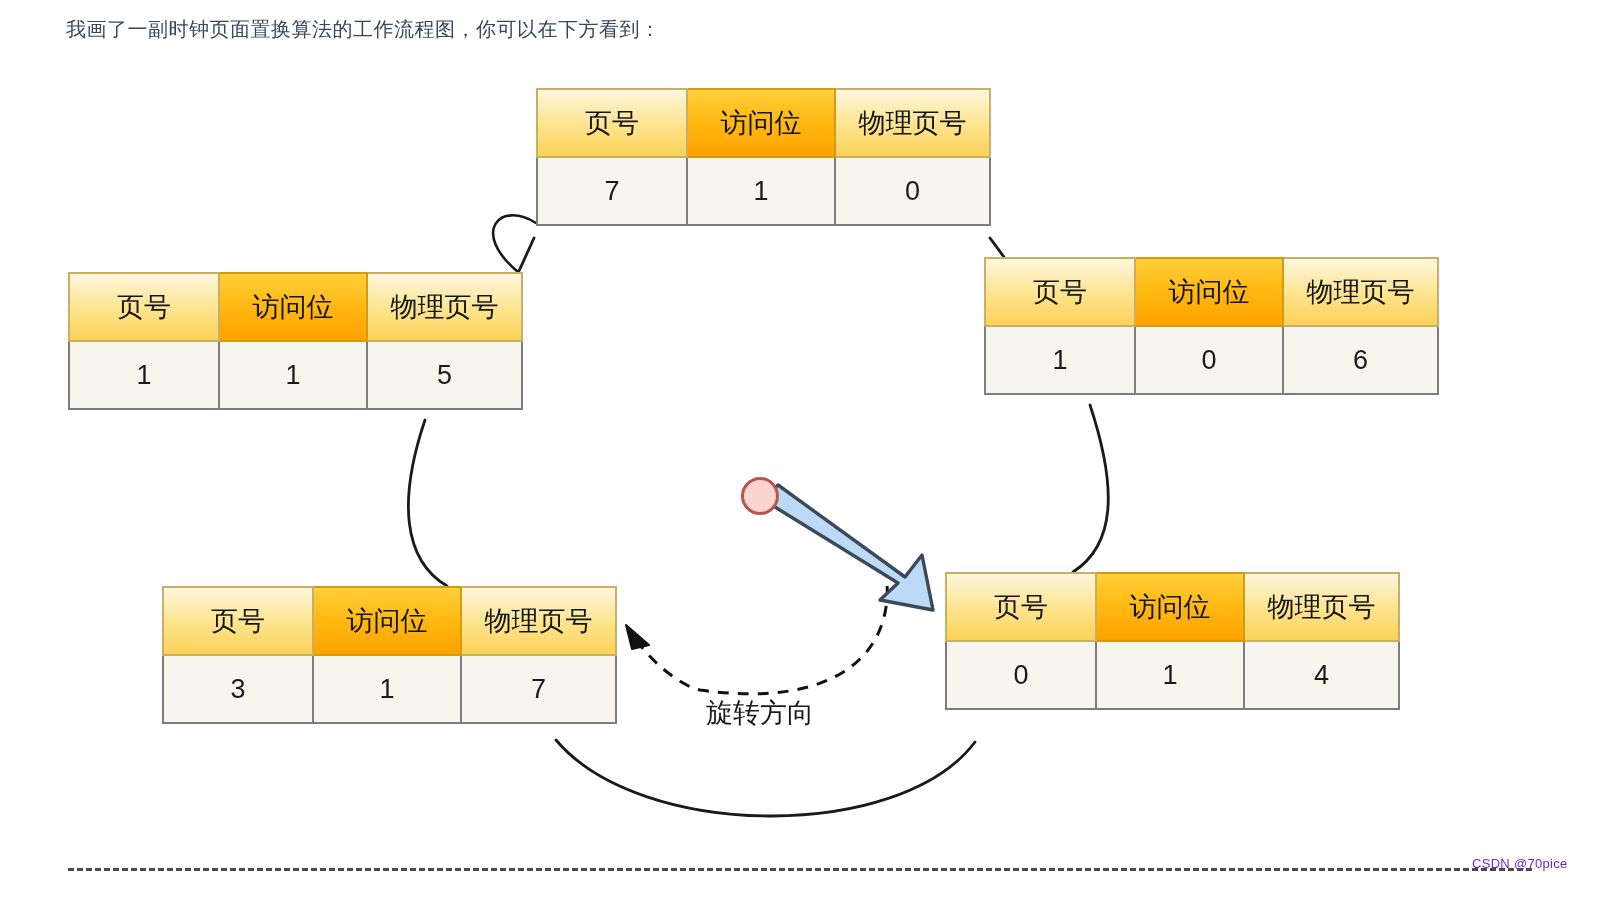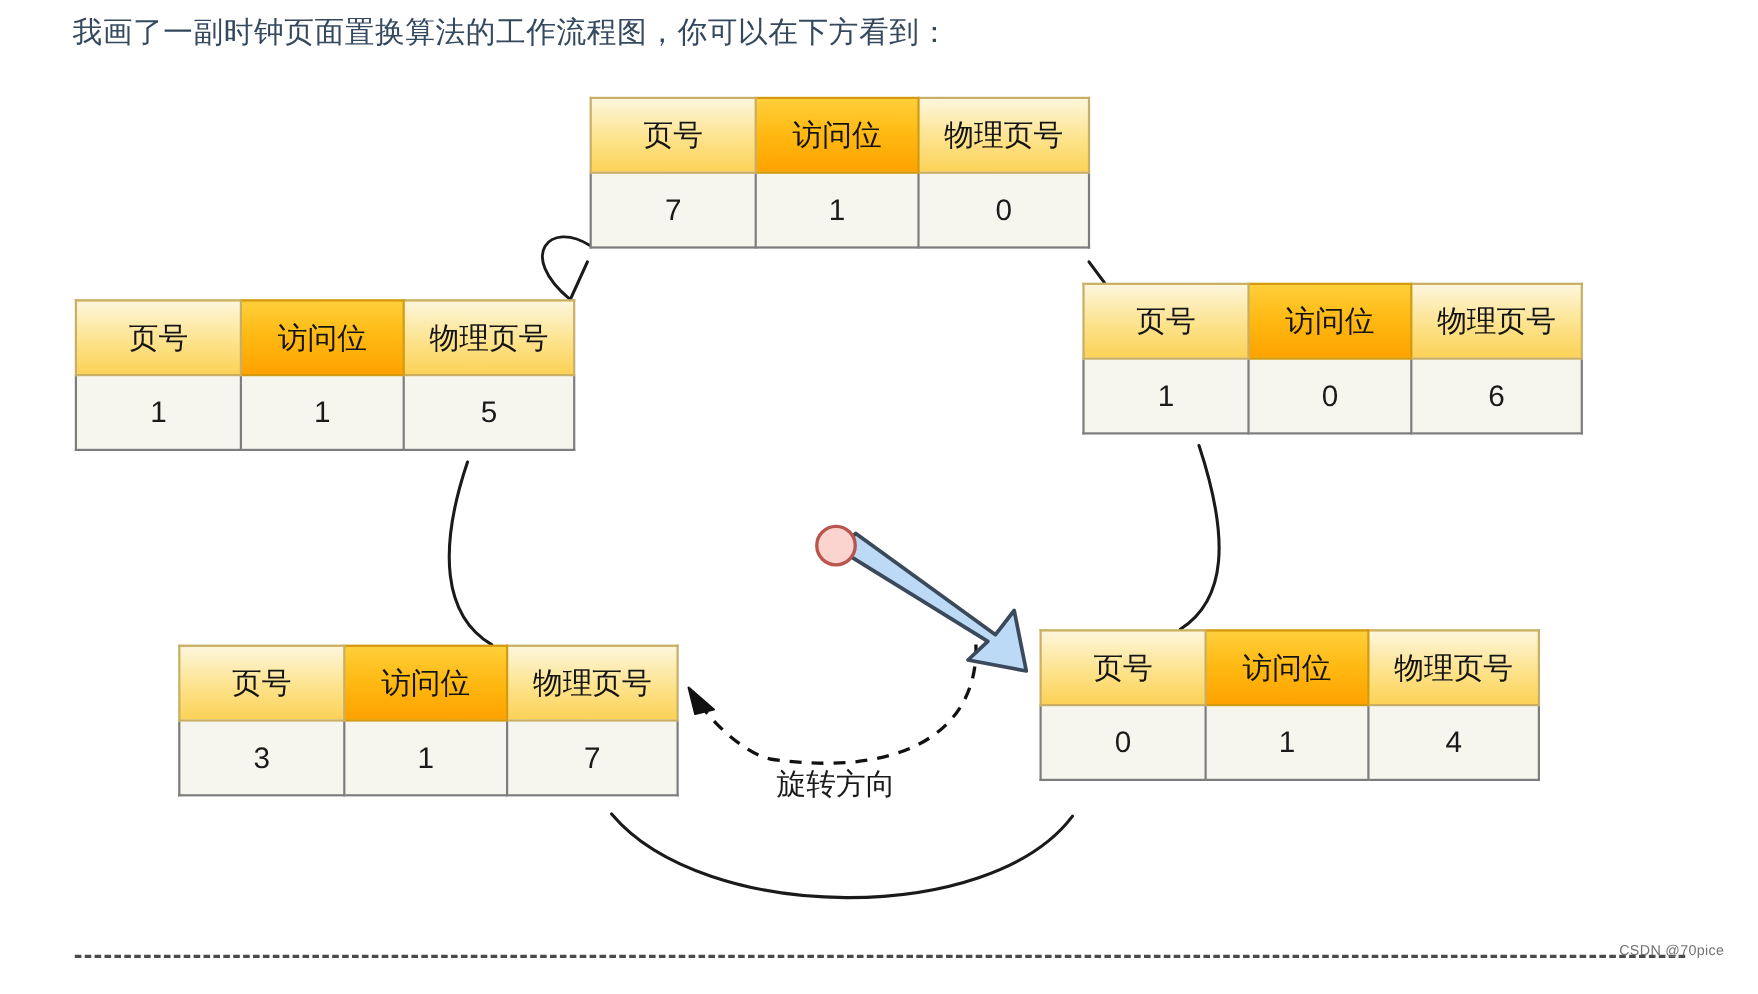--- a/index.html
+++ b/index.html
@@ -13,21 +13,21 @@
     position: relative;
     overflow: hidden;
     font-family: "Liberation Sans", "DejaVu Sans", sans-serif;
   }
 
   
   #caption {
     position: absolute;
     left: 66px;
     top: 10px;
-    font-size: 27px;
+    font-size: 20px;
     line-height: 38px;
     color: #34495e;
     letter-spacing: 0.5px;
     white-space: nowrap;
   }
 
   
   #connectors {
     position: absolute;
     left: 0;
@@ -109,21 +109,21 @@
     height: 0;
     border-top: 3px dashed #4a4a4a;
   }
 
   
   #watermark {
     position: absolute;
     left: 1472px;
     top: 856px;
     font-size: 13px;
-    color: #737373;
+    color: #6d28d9;
     white-space: nowrap;
     letter-spacing: 0.3px;
   }
 </style>
 </head>
 <body>
 
 <div id="caption">我画了一副时钟页面置换算法的工作流程图，你可以在下方看到：</div>
 
 <svg id="connectors" viewBox="0 0 1598 904" xmlns="http://www.w3.org/2000/svg">

